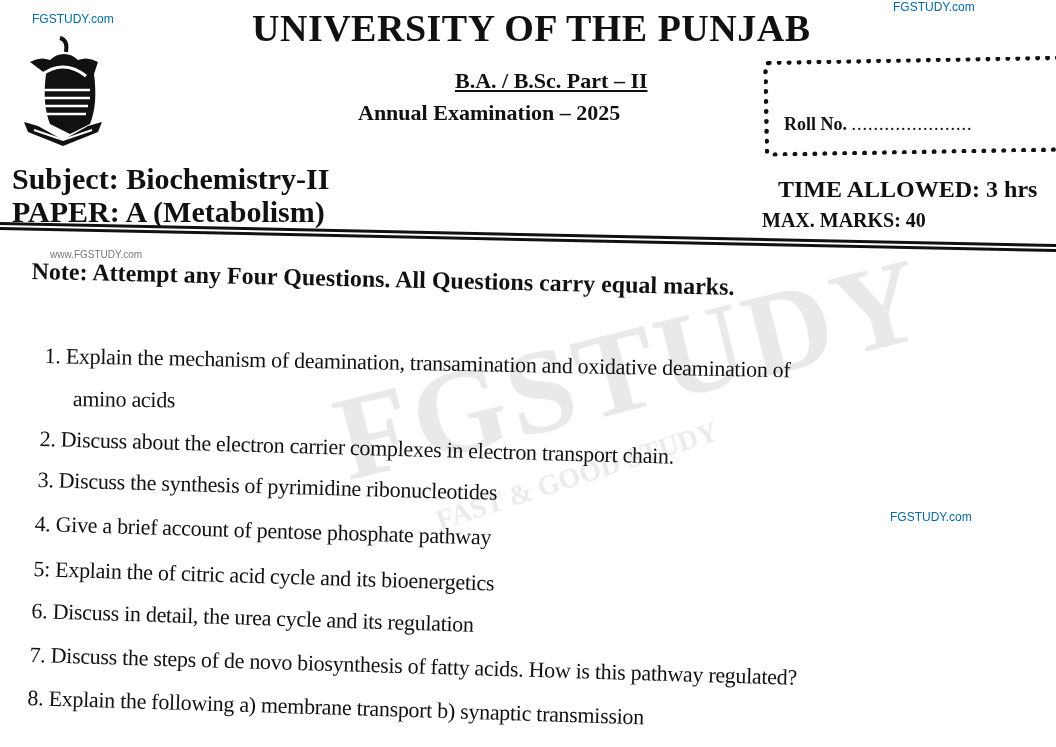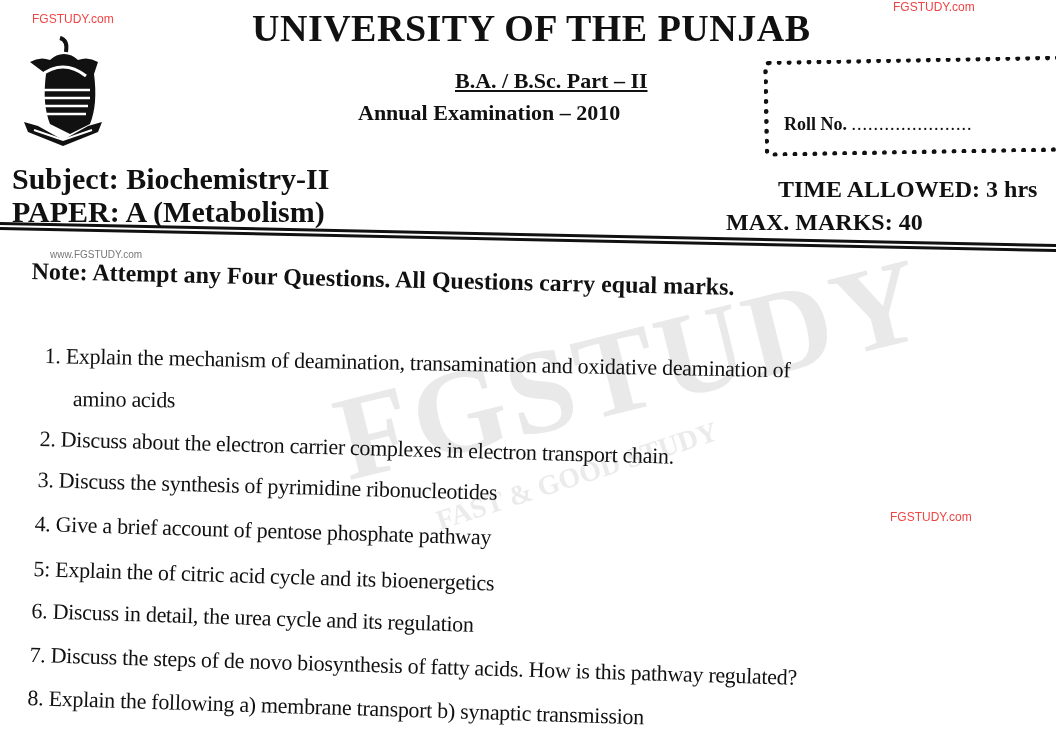--- a/index.html
+++ b/index.html
@@ -1,28 +1,28 @@
 <!DOCTYPE html>
 <html><head>
 <meta charset="utf-8">
 <style>
   html,body{margin:0;padding:0;background:#ffffff;}
   body{width:1056px;height:747px;position:relative;overflow:hidden;font-family:"Liberation Serif","DejaVu Serif",serif;color:#111;}
-  .wm-small{position:absolute;font-family:"Liberation Sans","DejaVu Sans",sans-serif;font-size:12px;color:#ef4444;}
+  .wm-small{position:absolute;font-family:"Liberation Sans","DejaVu Sans",sans-serif;font-size:12px;color:#0369a1;}
   .logo{position:absolute;left:20px;top:34px;width:86px;height:112px;}
   .uni{position:absolute;left:252px;top:6px;font-size:38px;font-weight:bold;letter-spacing:0.5px;white-space:nowrap;}
   .prog{position:absolute;left:415px;top:68px;font-size:22px;font-weight:bold;text-decoration:underline;white-space:nowrap;margin-left:40px;}
   .exam{position:absolute;left:358px;top:100px;font-size:22px;font-weight:bold;white-space:nowrap;}
   .rollbox{position:absolute;left:764px;top:58px;width:320px;height:86px;border-top:5px dotted #111;border-left:5px dotted #111;border-bottom:5px dotted #111;border-radius:6px 0 0 6px;transform:rotate(-1deg);}
   .roll{position:absolute;left:784px;top:114px;font-size:18px;font-weight:bold;white-space:nowrap;}
   .roll .dots{font-weight:normal;letter-spacing:1px;}
   .subj{position:absolute;left:12px;top:162px;font-size:30px;font-weight:bold;white-space:nowrap;}
   .paper{position:absolute;left:12px;top:195px;font-size:30px;font-weight:bold;white-space:nowrap;}
   .time{position:absolute;left:762px;top:176px;font-size:24px;font-weight:bold;white-space:nowrap;margin-left:16px;}
-  .marks{position:absolute;left:726px;top:209px;font-size:24px;font-weight:bold;white-space:nowrap;}
+  .marks{position:absolute;left:762px;top:209px;font-size:20px;font-weight:bold;white-space:nowrap;}
   .rule{position:absolute;left:0;top:222px;width:1080px;height:14px;transform:rotate(1.2deg);transform-origin:0 0;}
   .rule div{height:3px;background:#111;margin-bottom:2px;}
   .note{position:absolute;left:32px;top:258px;font-size:24px;font-weight:bold;white-space:nowrap;transform:rotate(1.3deg);transform-origin:0 0;}
   .big-wm{position:absolute;left:330px;top:300px;font-size:120px;font-weight:bold;color:#e9e9e9;transform:rotate(-14deg);letter-spacing:4px;white-space:nowrap;z-index:0;}
   .big-wm2{position:absolute;left:430px;top:460px;font-size:28px;font-weight:bold;color:#ebebeb;transform:rotate(-18deg);white-space:nowrap;z-index:0;}
   .q{position:absolute;font-size:22px;white-space:nowrap;z-index:1;transform-origin:0 0;letter-spacing:-0.3px;}
 </style>
 </head>
 <body>
 
@@ -38,21 +38,21 @@
   <path d="M40 4 q8 2 6 14" stroke="#111" stroke-width="4" fill="none"></path>
   <path d="M10 28 q10-6 20-2 q6-6 14-6 q8 0 14 6 q10-4 20 2 l-4 12 q4 30-4 50 l-20 10 l-20-10 q-8-20-4-50z" fill="#111"></path>
   <path d="M20 42 q23-18 46 0" stroke="#fff" stroke-width="3" fill="none"></path>
   <path d="M16 56 h54 M16 64 h54 M18 72 h50 M20 80 h46" stroke="#fff" stroke-width="2.5"></path>
   <path d="M4 88 l14 4 l25 14 l25-14 l14-4 l-4 10 l-35 14 l-35-14z" fill="#111"></path>
   <path d="M14 96 l29 10 l29-10" stroke="#fff" stroke-width="2" fill="none"></path>
 </svg>
 
 <div class="uni">UNIVERSITY OF THE PUNJAB</div>
 <div class="prog">B.A. / B.Sc. Part – II</div>
-<div class="exam">Annual Examination – 2010</div>
+<div class="exam">Annual Examination – 2025</div>
 
 <div class="rollbox"></div>
 <div class="roll">
   <span>Roll No.</span>
   <span class="dots">......................</span>
 </div>
 
 <div class="subj">Subject: Biochemistry-II</div>
 <div class="paper">PAPER: A (Metabolism)</div>
 <div class="time">TIME ALLOWED: 3 hrs</div>

